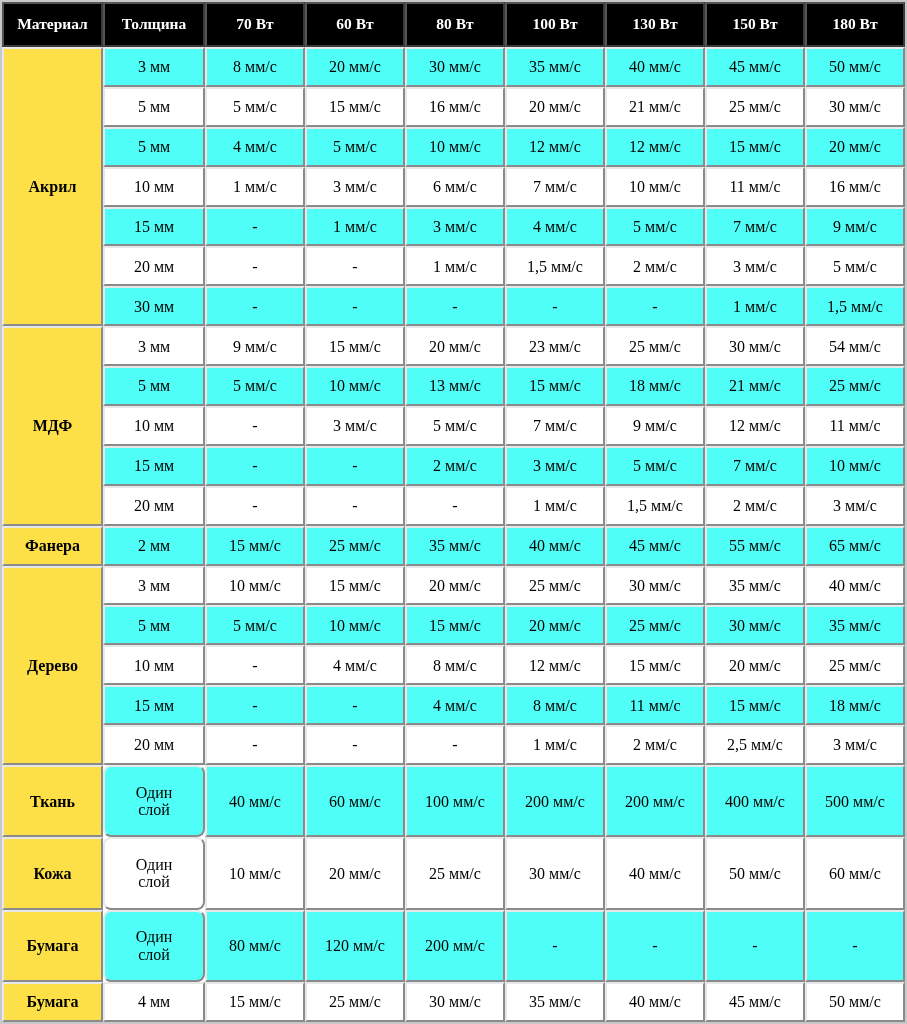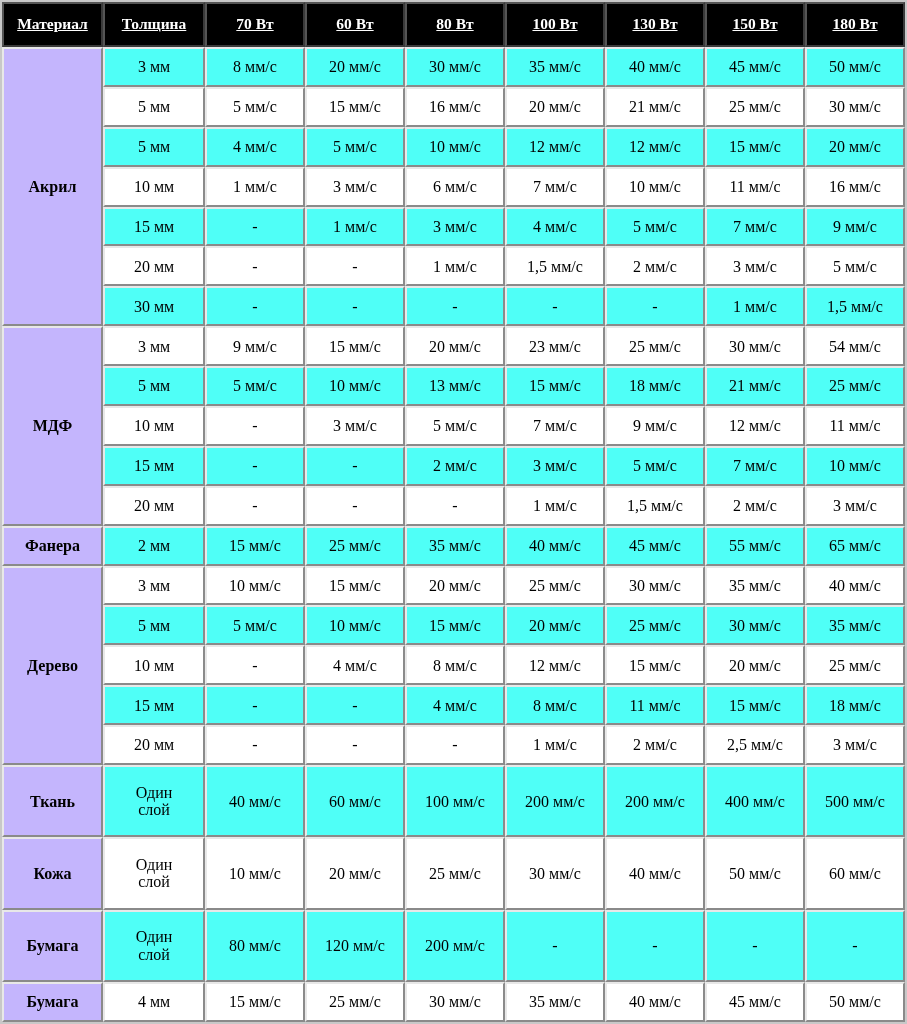--- a/index.html
+++ b/index.html
@@ -46,44 +46,43 @@
   
   #cut-table thead th {
     background: #000000;
     color: #ffffff;
     font-weight: bold;
     font-size: 15.5px;
     height: 45px;
     border-color: #3a3a3a;
     border-top-color: #555555;
     border-left-color: #555555;
-    text-decoration: underline;
   }
 
   
   .col-material { width: 101px; }
   .col-thick    { width: 102px; }
   .col-watt     { width: 100px; }
 
   
   td.material-cell {
     font-weight: bold;
-    background: #c4b5fd;
+    background: #fde047;
     text-align: left;
     padding-left: 10px;
     margin-left: 16px;
   }
 
   
   tr.stripe-cyan td.data-cell { background: #4FFFF7; }
   tr.stripe-white td.data-cell { background: #ffffff; }
 
   td.data-cell { background: #ffffff; }
 
-  .two-line { line-height: 1.02; font-size: 15.5px; }
+  .two-line { line-height: 1.02; font-size: 15.5px; border-radius: 8px; }
 </style>
 </head>
 <body>
 
 <table id="cut-table">
   <colgroup>
     <col class="col-material">
     <col class="col-thick">
     <col class="col-watt">
     <col class="col-watt">

